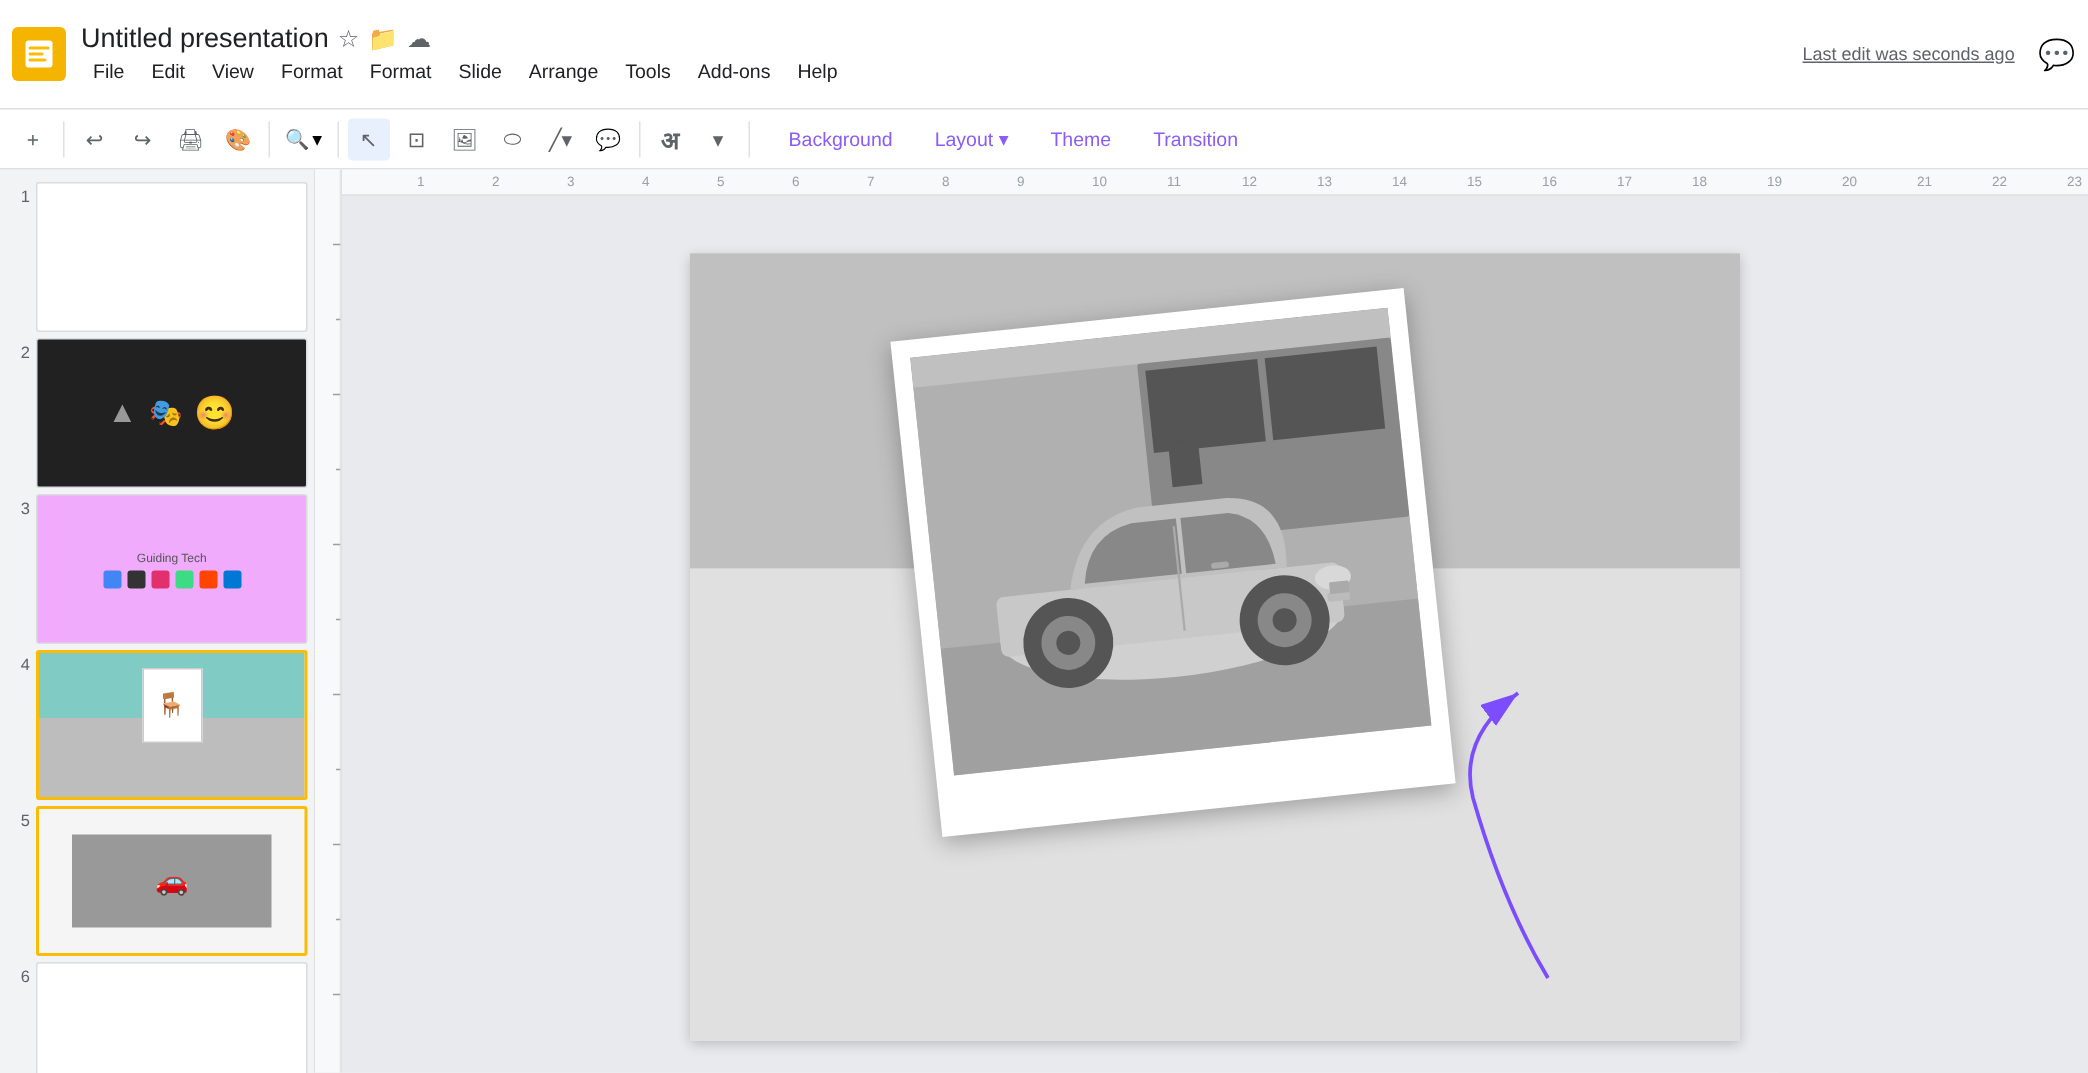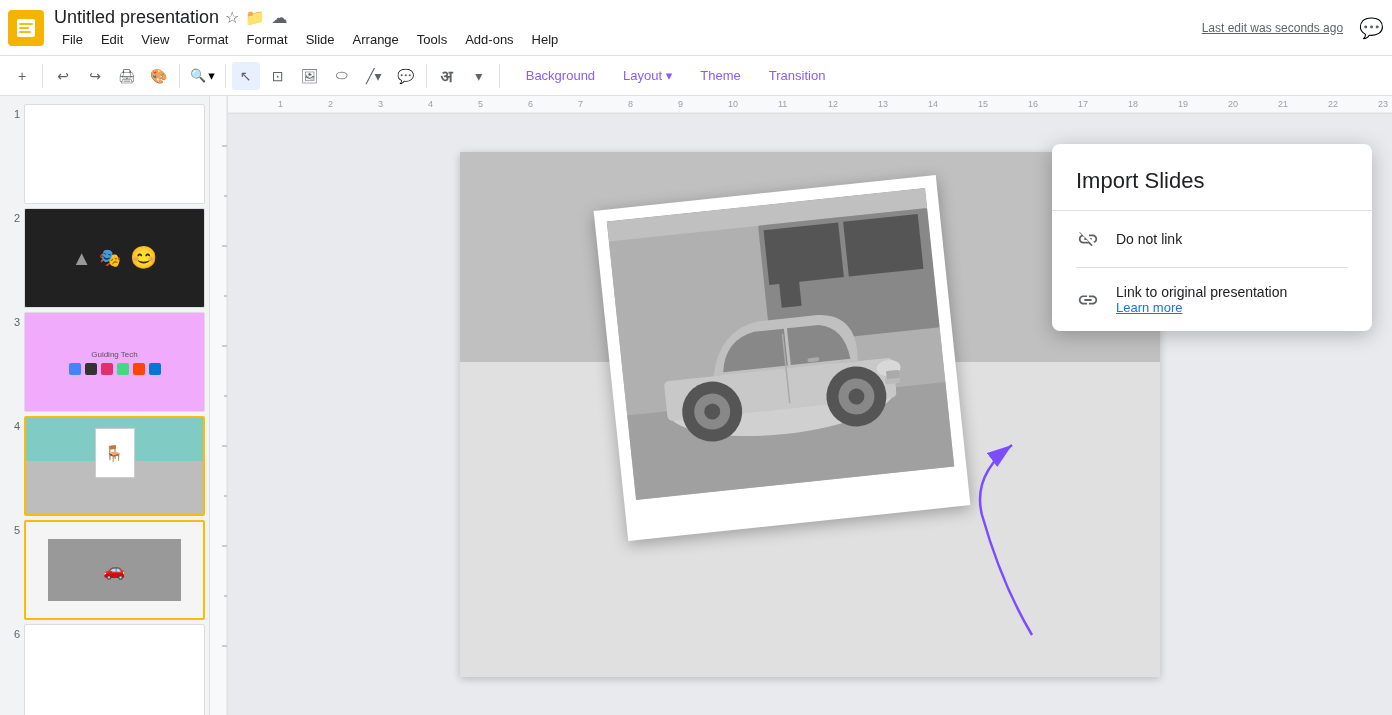--- a/index.html
+++ b/index.html
@@ -2,21 +2,21 @@
 <html><head>
   <meta charset="utf-8">
   <style>
     * { box-sizing: border-box; margin: 0; padding: 0; }
     body { font-family: Arial, sans-serif; font-size: 13px; background: #f1f3f4; overflow: hidden; width: 1392px; height: 715px; }
 
     
     #title-bar {
       display: flex;
       align-items: center;
-      height: 56px;
+      height: 73px;
       background: #fff;
       padding: 0 8px;
       border-bottom: 1px solid #e0e0e0;
       position: relative;
     }
     #app-icon {
       width: 36px; height: 36px;
       background: #f4b400;
       border-radius: 4px;
       display: flex; align-items: center; justify-content: center;
@@ -542,43 +542,17 @@
 
       <svg id="arrow-container" style="position:absolute;right:330px;bottom:60px;width:180px;height:220px;pointer-events:none;overflow:visible;">
         <defs>
           <marker id="arrowhead" markerWidth="10" markerHeight="7" refX="10" refY="3.5" orient="auto">
             <polygon points="0 0, 10 3.5, 0 7" fill="#7c4dff"></polygon>
           </marker>
         </defs>
         <path d="M 150 200 Q 120 150 100 80 Q 90 40 130 10" stroke="#7c4dff" stroke-width="2.5" fill="none" marker-end="url(#arrowhead)"></path>
       </svg>
 
-      <div id="import-popup">
-        <div id="import-popup-title">Import Slides</div>
-
-        <div class="import-option">
-          <span class="import-option-icon">
-            <svg width="22" height="22" viewBox="0 0 24 24" fill="none">
-              <path d="M17 7h-4v1.9h4c1.71 0 3.1 1.39 3.1 3.1 0 1.43-.98 2.63-2.31 2.98l1.46 1.46C20.88 15.61 22 13.95 22 12c0-2.76-2.24-5-5-5zm-1 4h-2.19l2 2H16v-2zM2 4.27l3.11 3.11C3.29 8.12 2 9.91 2 12c0 2.76 2.24 5 5 5h4v-1.9H7c-1.71 0-3.1-1.39-3.1-3.1 0-1.59 1.21-2.9 2.76-3.07L8.73 11H8v2h2.73l2 2H8v1.9h4.73l3 3L17 18.46 3.27 4.73 2 4.27z" fill="#5f6368"></path>
-            </svg>
-          </span>
-          <span class="import-option-text">Do not link</span>
-        </div>
-
-        <div class="import-option-divider"></div>
-
-        <div class="import-option">
-          <span class="import-option-icon">
-            <svg width="22" height="22" viewBox="0 0 24 24" fill="none">
-              <path d="M17 7h-4v1.9h4c1.71 0 3.1 1.39 3.1 3.1s-1.39 3.1-3.1 3.1h-4V17h4c2.76 0 5-2.24 5-5s-2.24-5-5-5zm-6 8H7c-1.71 0-3.1-1.39-3.1-3.1s1.39-3.1 3.1-3.1h4V7H7c-2.76 0-5 2.24-5 5s2.24 5 5 5h4v-1.9zm1-4H8v2h8v-2h-4z" fill="#5f6368"></path>
-            </svg>
-          </span>
-          <div>
-            <div class="import-option-text">Link to original presentation</div>
-            <div class="import-option-subtext">Learn more</div>
-          </div>
-        </div>
-      </div>
 
     </div>
 
   </div>
 </div>
 
 </body></html>

